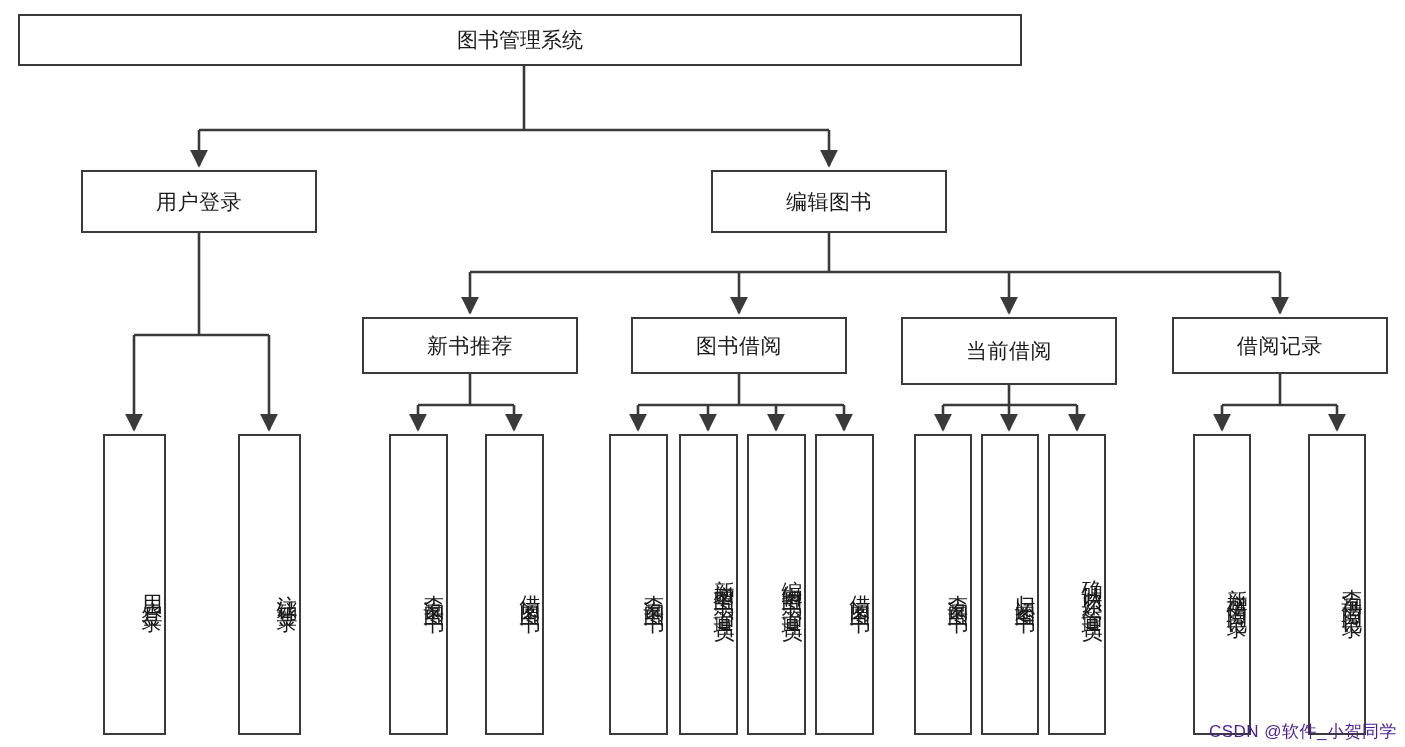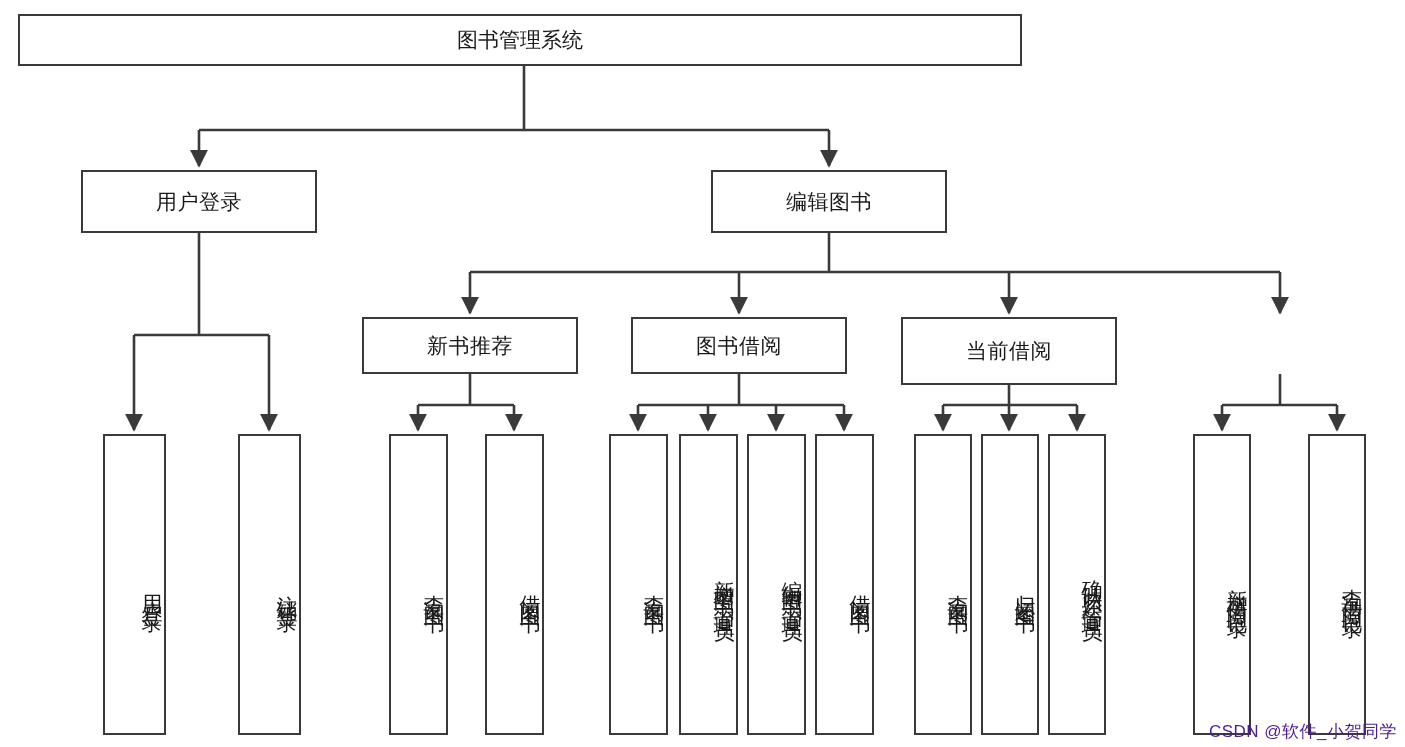--- a/index.html
+++ b/index.html
@@ -138,20 +138,23 @@
 
   <div class="node node-h" style="left:631px; top:317px; width:216px; height:57px;">
     <span>图书借阅</span>
   </div>
   <div class="node node-h" style="left:362px; top:317px; width:216px; height:57px;">
     <span>新书推荐</span>
   </div>
   <div class="node node-h" style="left:901px; top:317px; width:216px; height:68px;">
     <span>当前借阅</span>
   </div>
+  <div class="node node-h" style="left:1172px; top:317px; width:216px; height:57px;">
+    <span>借阅记录</span>
+  </div>
 
   <div class="node node-v" style="left:103px; top:434px; width:63px; height:301px;">
     <span class="vtext">用户登录</span>
   </div>
   <div class="node node-v" style="left:238px; top:434px; width:63px; height:301px;">
     <span class="vtext">注销登录</span>
   </div>
 
   <div class="node node-v" style="left:389px; top:434px; width:59px; height:301px;">
     <span class="vtext">查询图书</span>

